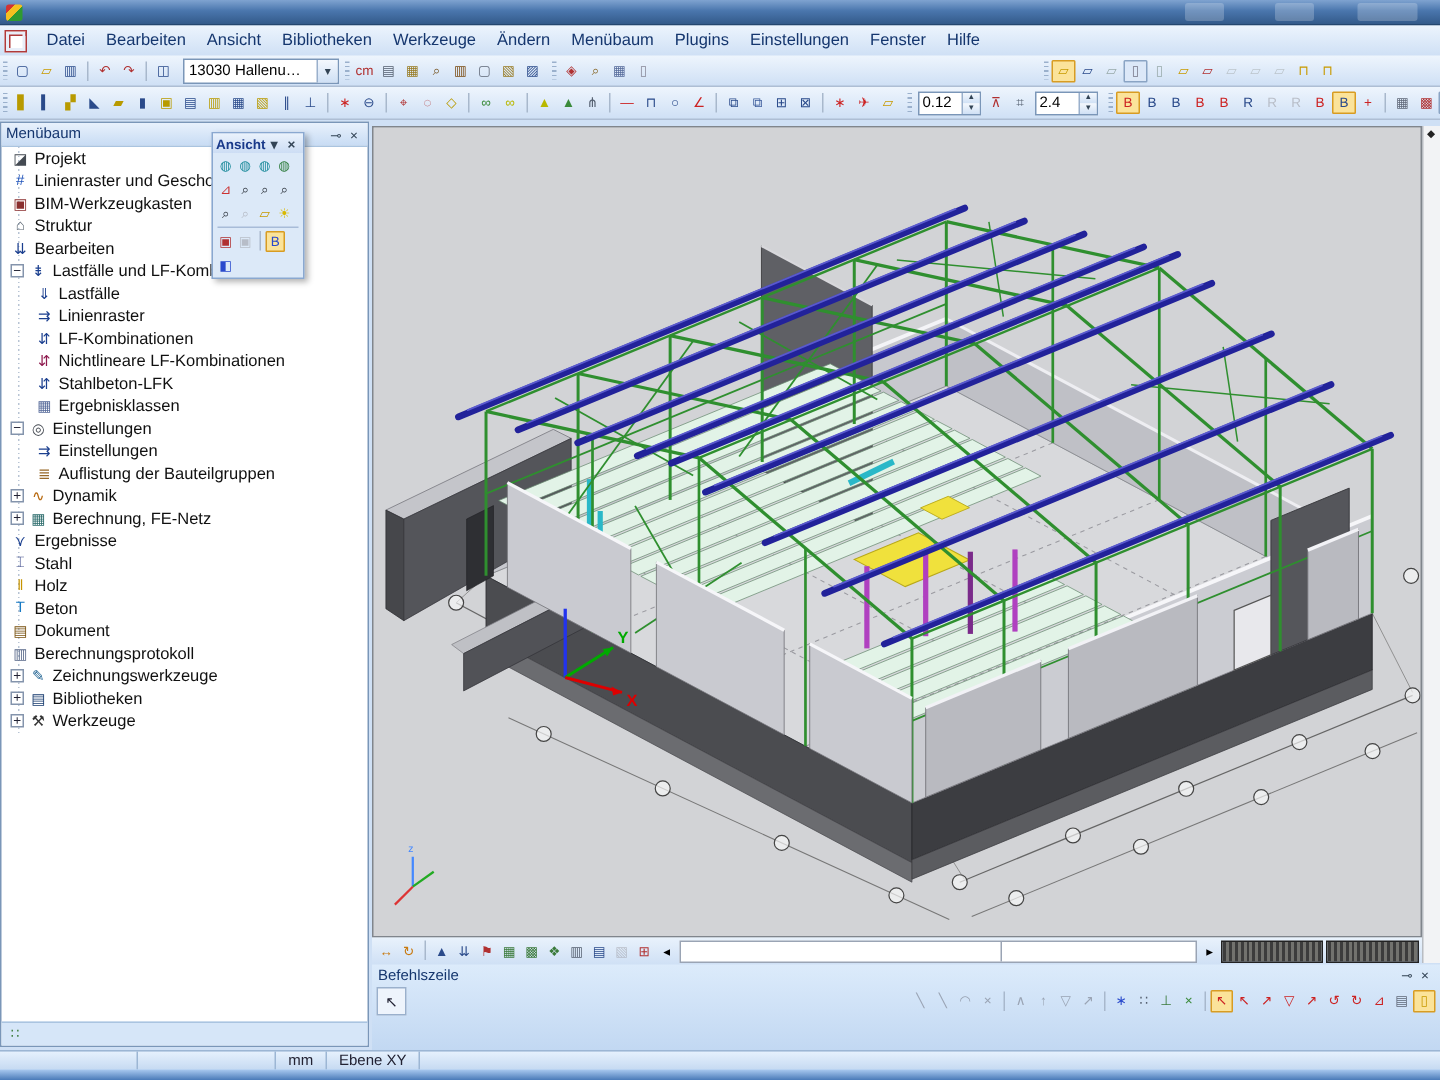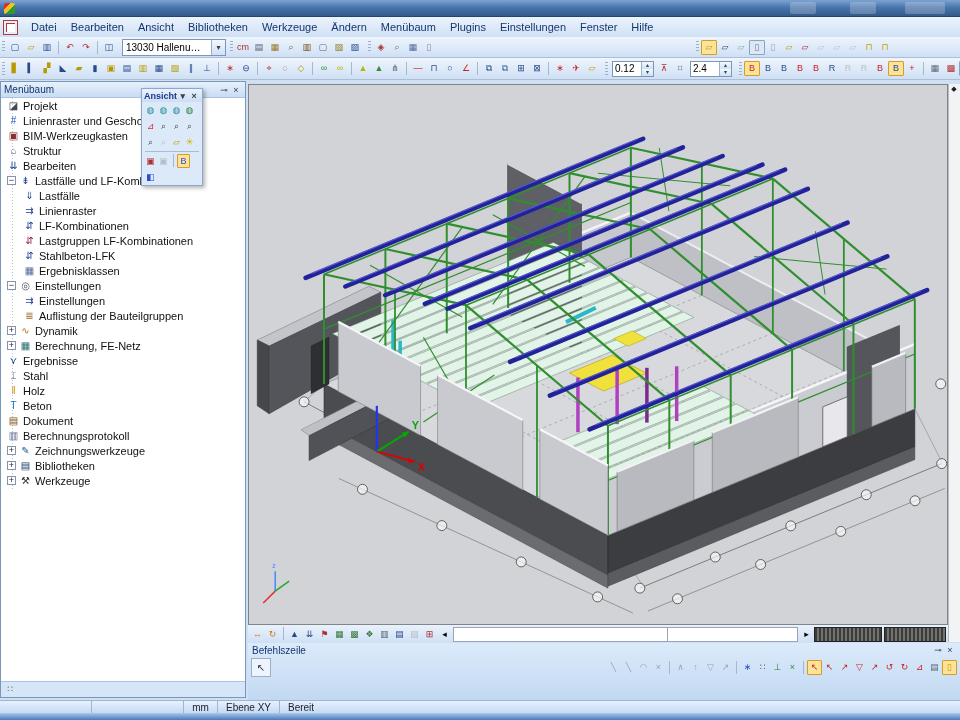--- a/index.html
+++ b/index.html
@@ -297,21 +297,21 @@
       <div class="trw" style="padding-left: 22px;">
         <span class="ticon" style="color: rgb(27, 63, 143);">⇉</span>
         <span>Linienraster</span>
       </div>
       <div class="trw" style="padding-left: 22px;">
         <span class="ticon" style="color: rgb(27, 63, 143);">⇵</span>
         <span>LF-Kombinationen</span>
       </div>
       <div class="trw" style="padding-left: 22px;">
         <span class="ticon" style="color: rgb(143, 27, 79);">⇵</span>
-        <span>Lastgruppen LF-Kombinationen</span>
+        <span>Nichtlineare LF-Kombinationen</span>
       </div>
       <div class="trw" style="padding-left: 22px;">
         <span class="ticon" style="color: rgb(27, 63, 143);">⇵</span>
         <span>Stahlbeton-LFK</span>
       </div>
       <div class="trw" style="padding-left: 22px;">
         <span class="ticon" style="color: rgb(86, 106, 154);">▦</span>
         <span>Ergebnisklassen</span>
       </div>
       <div class="trw" style="padding-left: 6px;">
@@ -671,15 +671,14 @@
         <span class="btn hl" style="color: rgb(200, 154, 0);">▯</span>
       </div>
   </div>
 </div>
 
 <div class="statusbar">
   <div class="scell" style="width:92px"></div>
   <div class="scell" style="width:92px"></div>
   <div class="scell" style="width:34px">mm</div>
   <div class="scell" style="width:62px">Ebene XY</div>
-  <div class="scell" style="border-right:none;justify-content:flex-start;padding-left:8px;flex:1">Bereit</div>
 </div>
 <div class="taskstrip"></div>
 
 </body></html>

